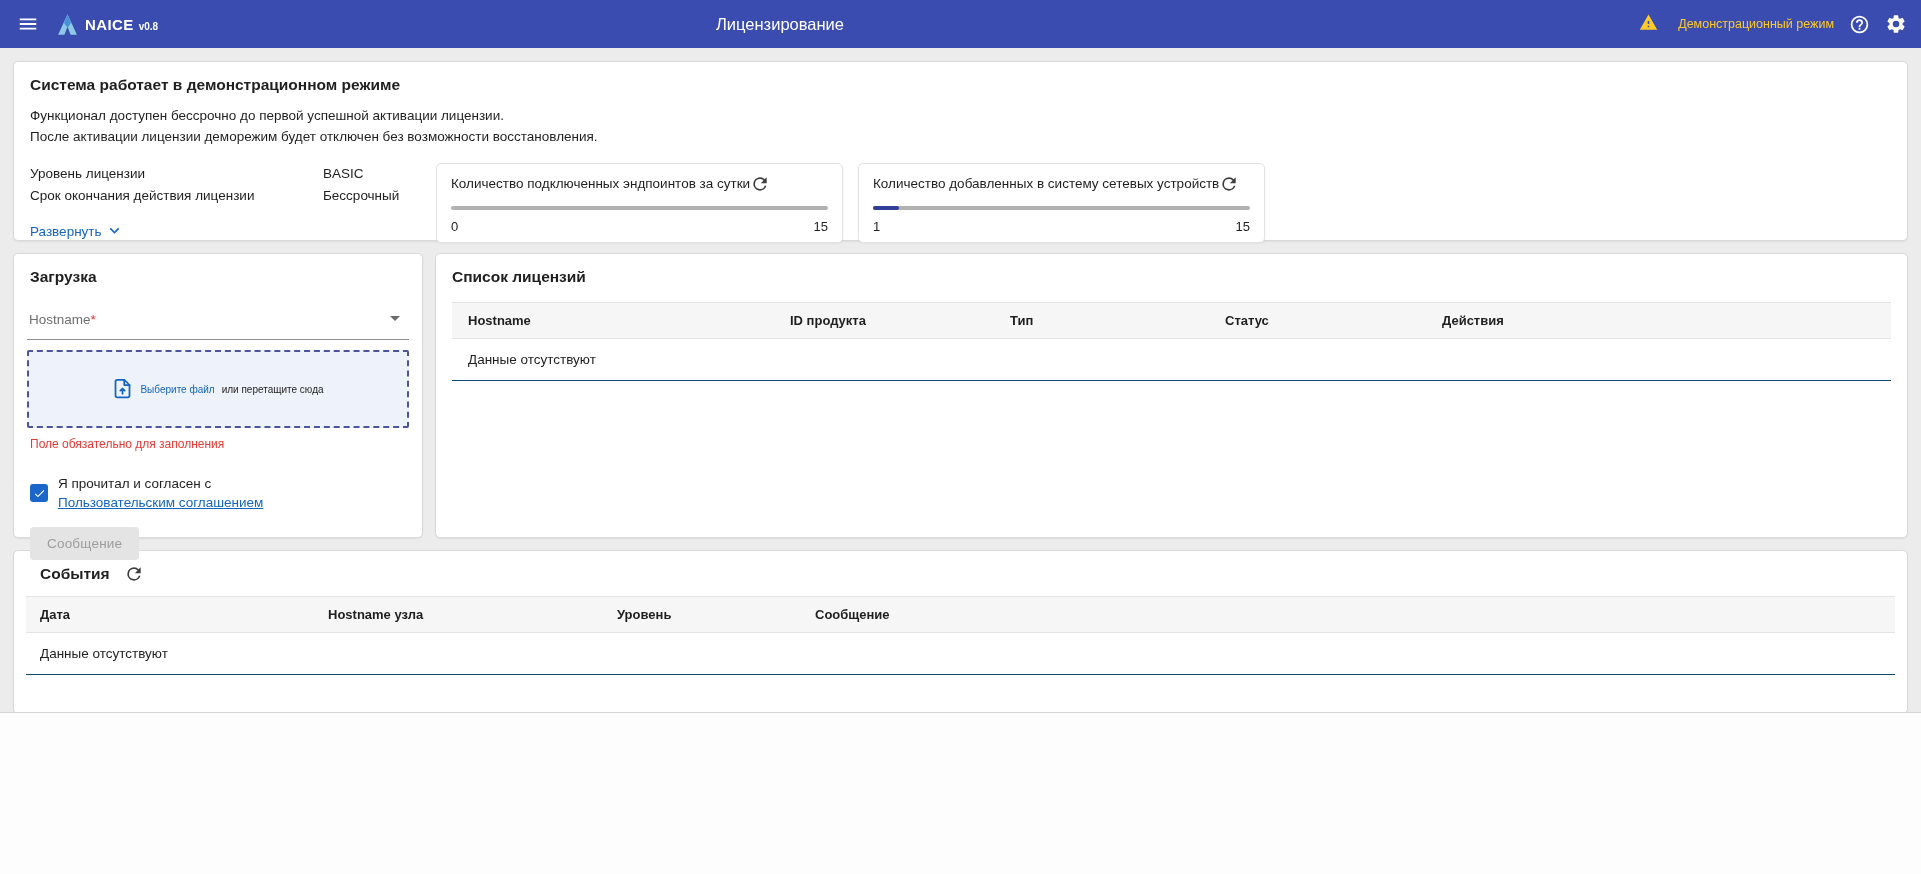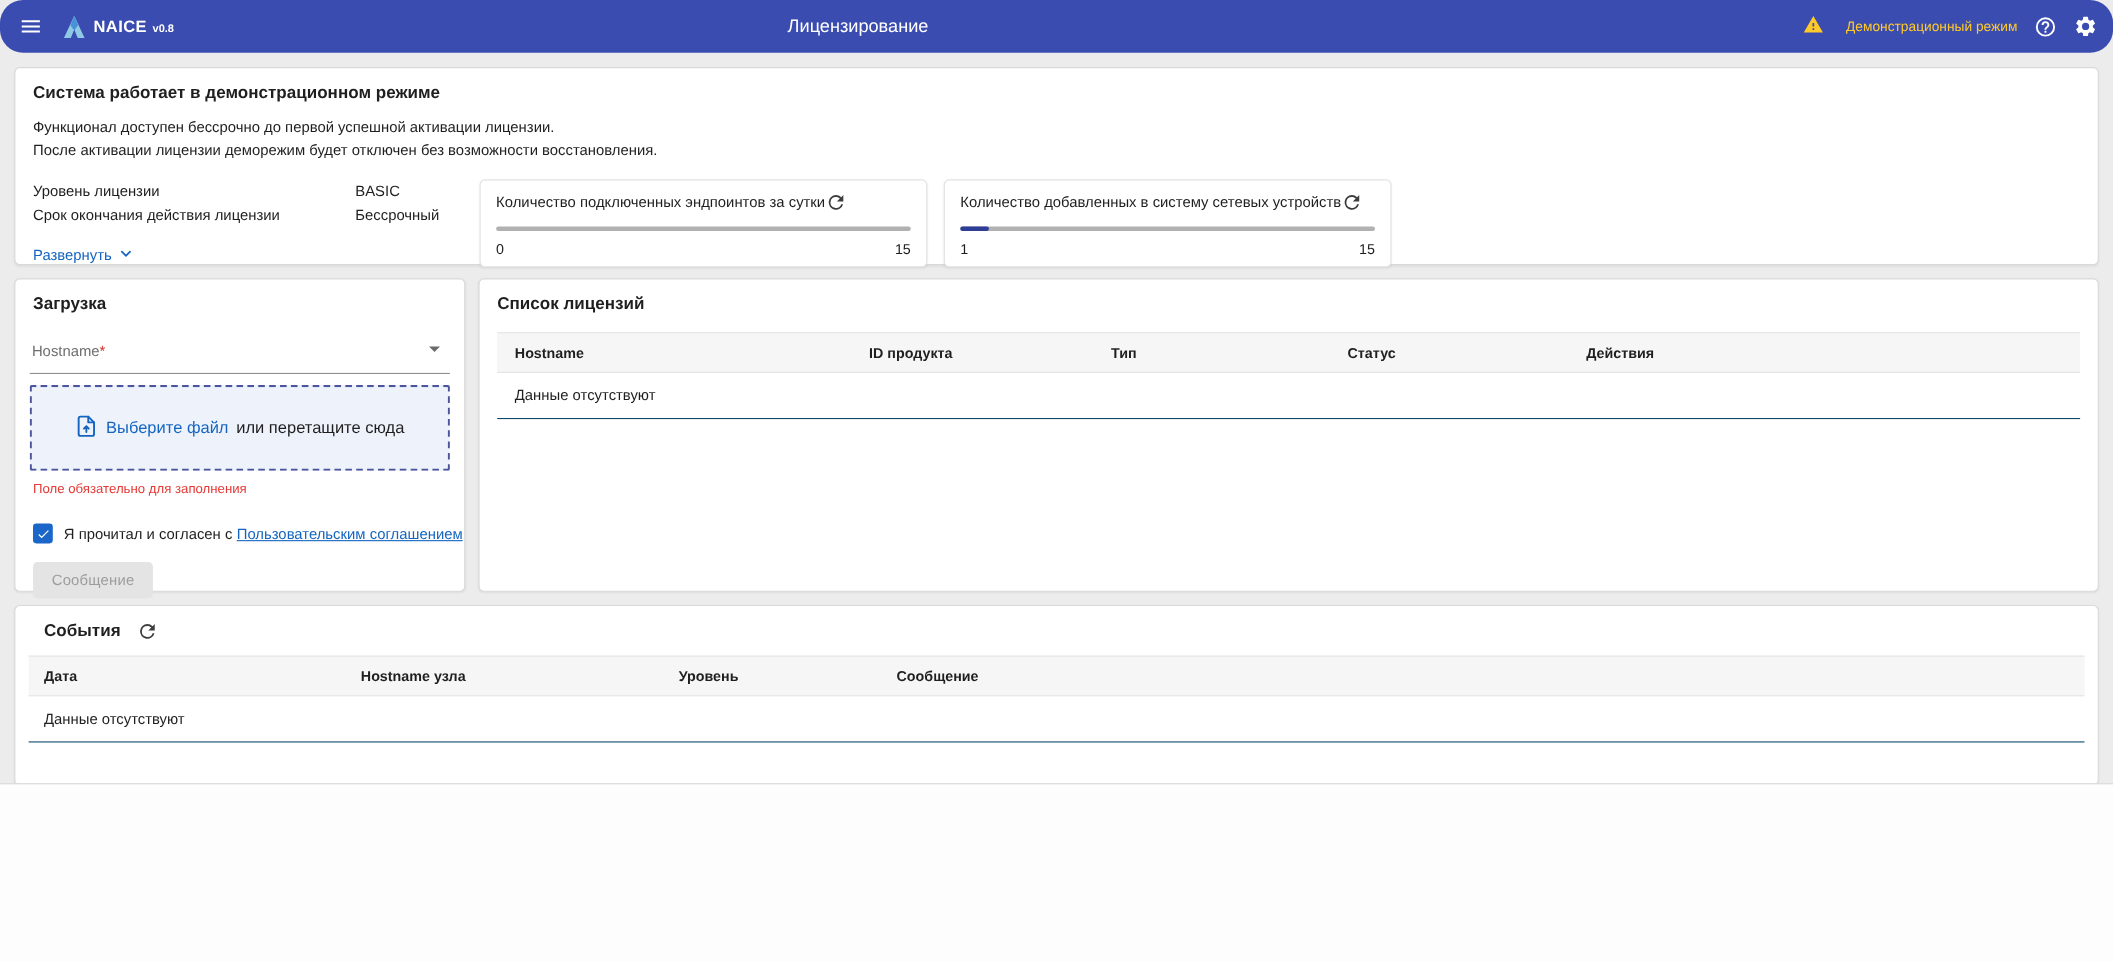--- a/index.html
+++ b/index.html
@@ -1,21 +1,21 @@
 <!DOCTYPE html>
 <html lang="ru"><head>
 <meta charset="utf-8">
 <style>
   * { box-sizing: border-box; }
   html, body { margin: 0; padding: 0; }
   body { font-family: "Liberation Sans", sans-serif; color: #1f1f1f; background: #fff; }
   .page { width: 1921px; height: 874px; position: relative; background: #ececec; overflow: hidden; }
 
   
-  .topbar { height: 48px; background: #3b4cb0; display: flex; align-items: center; padding: 0 14px; position: relative; color: #fff; border-radius: 21px; }
+  .topbar { height: 48px; background: #3b4cb0; display: flex; align-items: center; padding: 0 14px; position: relative; color: #fff; }
   .icon-btn { background: none; border: none; padding: 0; cursor: pointer; display: flex; align-items: center; justify-content: center; }
   .menu-btn { width: 28px; height: 28px; }
   .brand { display: flex; align-items: center; gap: 5px; margin-left: 13px; }
   .logo svg { display: block; }
   .brand-name { font-weight: bold; font-size: 15px; letter-spacing: 0.4px; }
   .brand-version { font-size: 10px; font-weight: bold; margin-top: 4px; }
   .topbar-title { position: absolute; left: 716px; top: 0; line-height: 48px; font-size: 16.5px; font-weight: 500; }
   .topbar-right { margin-left: auto; display: flex; align-items: center; gap: 15px; }
   .demo-badge { display: flex; align-items: center; gap: 20px; color: #ffca28; font-size: 12.5px; font-weight: 500; }
 
@@ -41,25 +41,25 @@
 
   
   .row2 { display: flex; gap: 12px; margin-bottom: 12px; }
   .card-title { font-size: 15.5px; font-weight: bold; margin: 0; }
 
   .upload-card { width: 410px; height: 285px; padding: 14px 13px; }
   .upload-card .card-title { margin-left: 3px; }
   .select { height: 40px; margin-top: 14px; border-bottom: 1px solid #8f8f8f; display: flex; align-items: center; justify-content: space-between; cursor: pointer; padding: 0 2px; }
   .select-label { font-size: 13.5px; color: #6f6f6f; }
   .req { color: #d32f2f; }
-  .dropzone { margin-top: 10px; height: 78px; background: #edf2fb; border: 2px dashed #4b549c; border-radius: 2px; display: flex; align-items: center; justify-content: center; gap: 7px; font-size: 15px; cursor: pointer; }
+  .dropzone { margin-top: 10px; height: 78px; background: #edf2fb; border: 2px dashed #4b549c; border-radius: 2px; display: flex; align-items: center; justify-content: center; gap: 7px; font-size: 10px; cursor: pointer; }
   .dz-link { color: #1565c0; cursor: pointer; }
   .error-text { color: #e53935; font-size: 12px; margin: 9px 0 0 3px; }
   .agree { display: flex; align-items: center; gap: 10px; margin: 25px 0 0 3px; font-size: 13.5px; }
-  .agree-body { display: flex; gap: 4px; white-space: nowrap; }
+  .agree-body { display: flex; gap: 4px; white-space: nowrap; flex-direction: column; }
   .checkbox { width: 18px; height: 18px; background: #1a66c9; border-radius: 3px; display: flex; align-items: center; justify-content: center; cursor: pointer; flex: none; }
   .agree-link { color: #1565c0; text-decoration: underline; cursor: pointer; }
   .submit { margin: 17px 0 0 3px; background: #e4e4e4; color: #9d9d9d; border: none; border-radius: 4px; padding: 9px 17px; font-size: 13.5px; font-weight: 500; font-family: inherit; letter-spacing: 0.2px; }
 
   .licenses-card { flex: 1; height: 285px; padding: 14px 16px; }
   .table { margin-top: 16px; }
   .thead { display: grid; background: #f6f6f6; border-top: 1px solid #e4e4e4; border-bottom: 1px solid #e4e4e4; height: 37px; align-items: center; font-size: 13px; font-weight: bold; }
   .licenses-grid { grid-template-columns: 322px 220px 215px 217px 1fr; }
   .th { padding-left: 16px; }
   .trow { height: 42px; display: flex; align-items: center; border-bottom: 1px solid #0c4a6e; font-size: 13.5px; }

